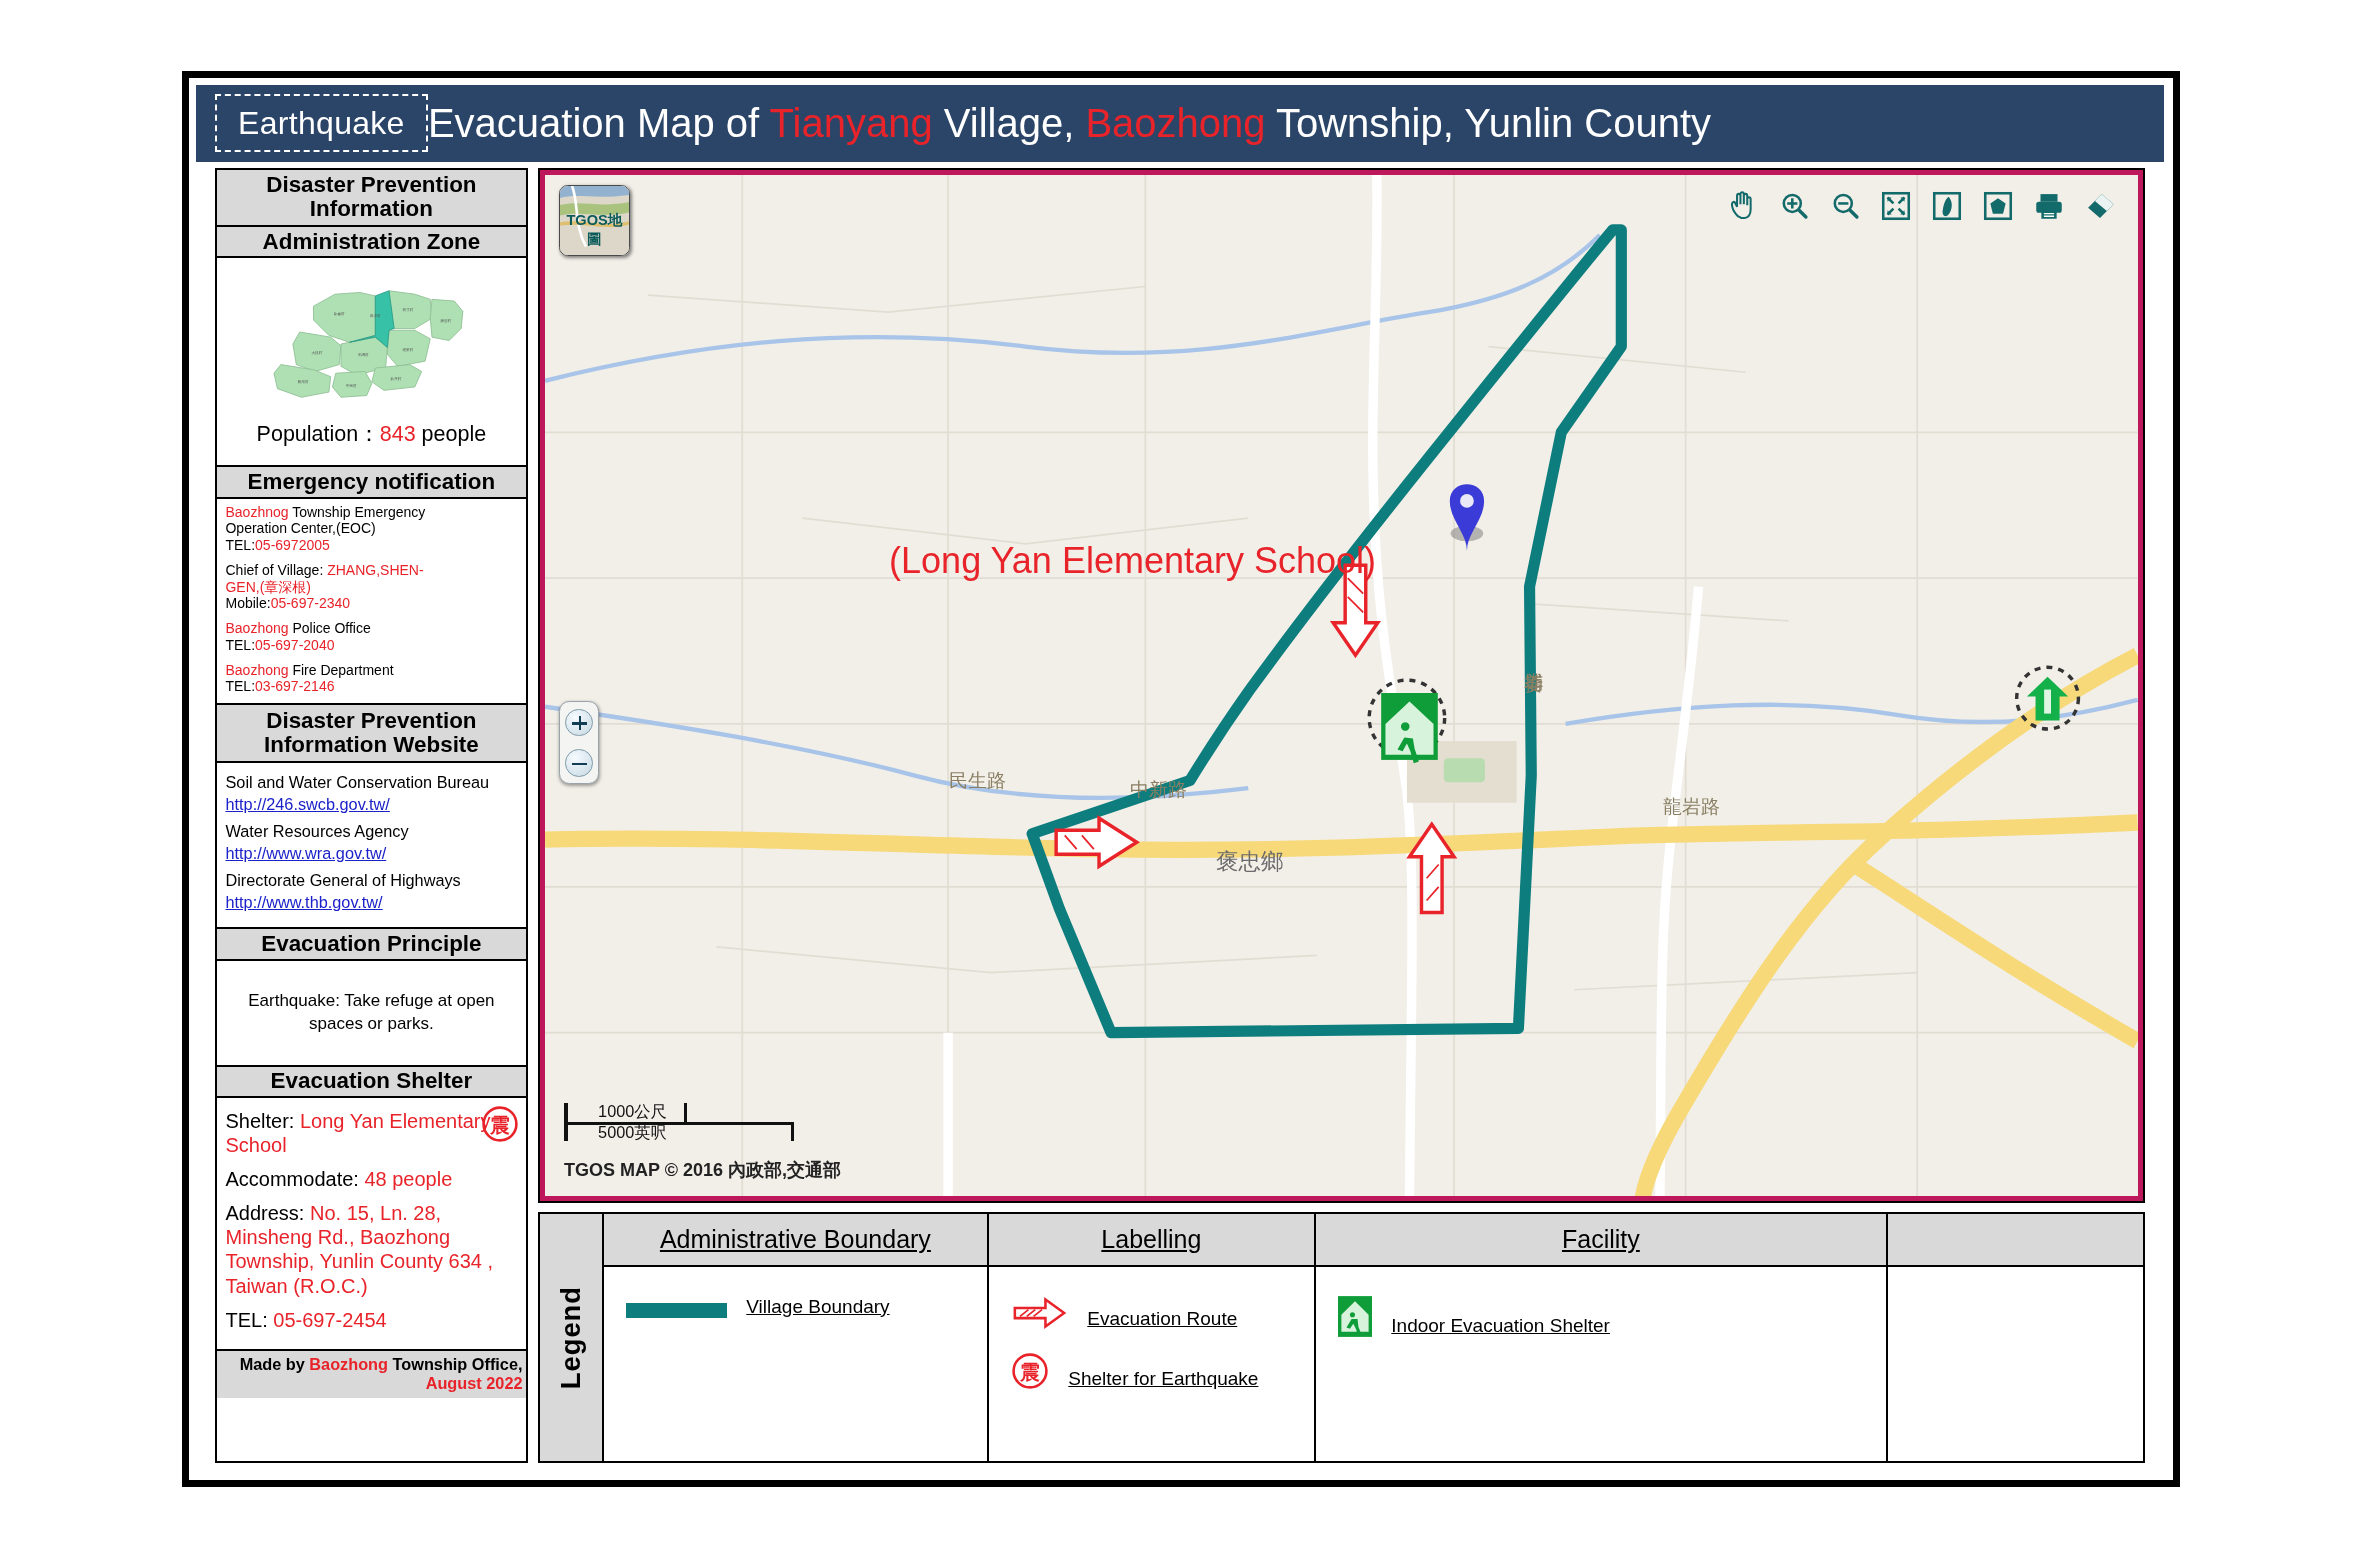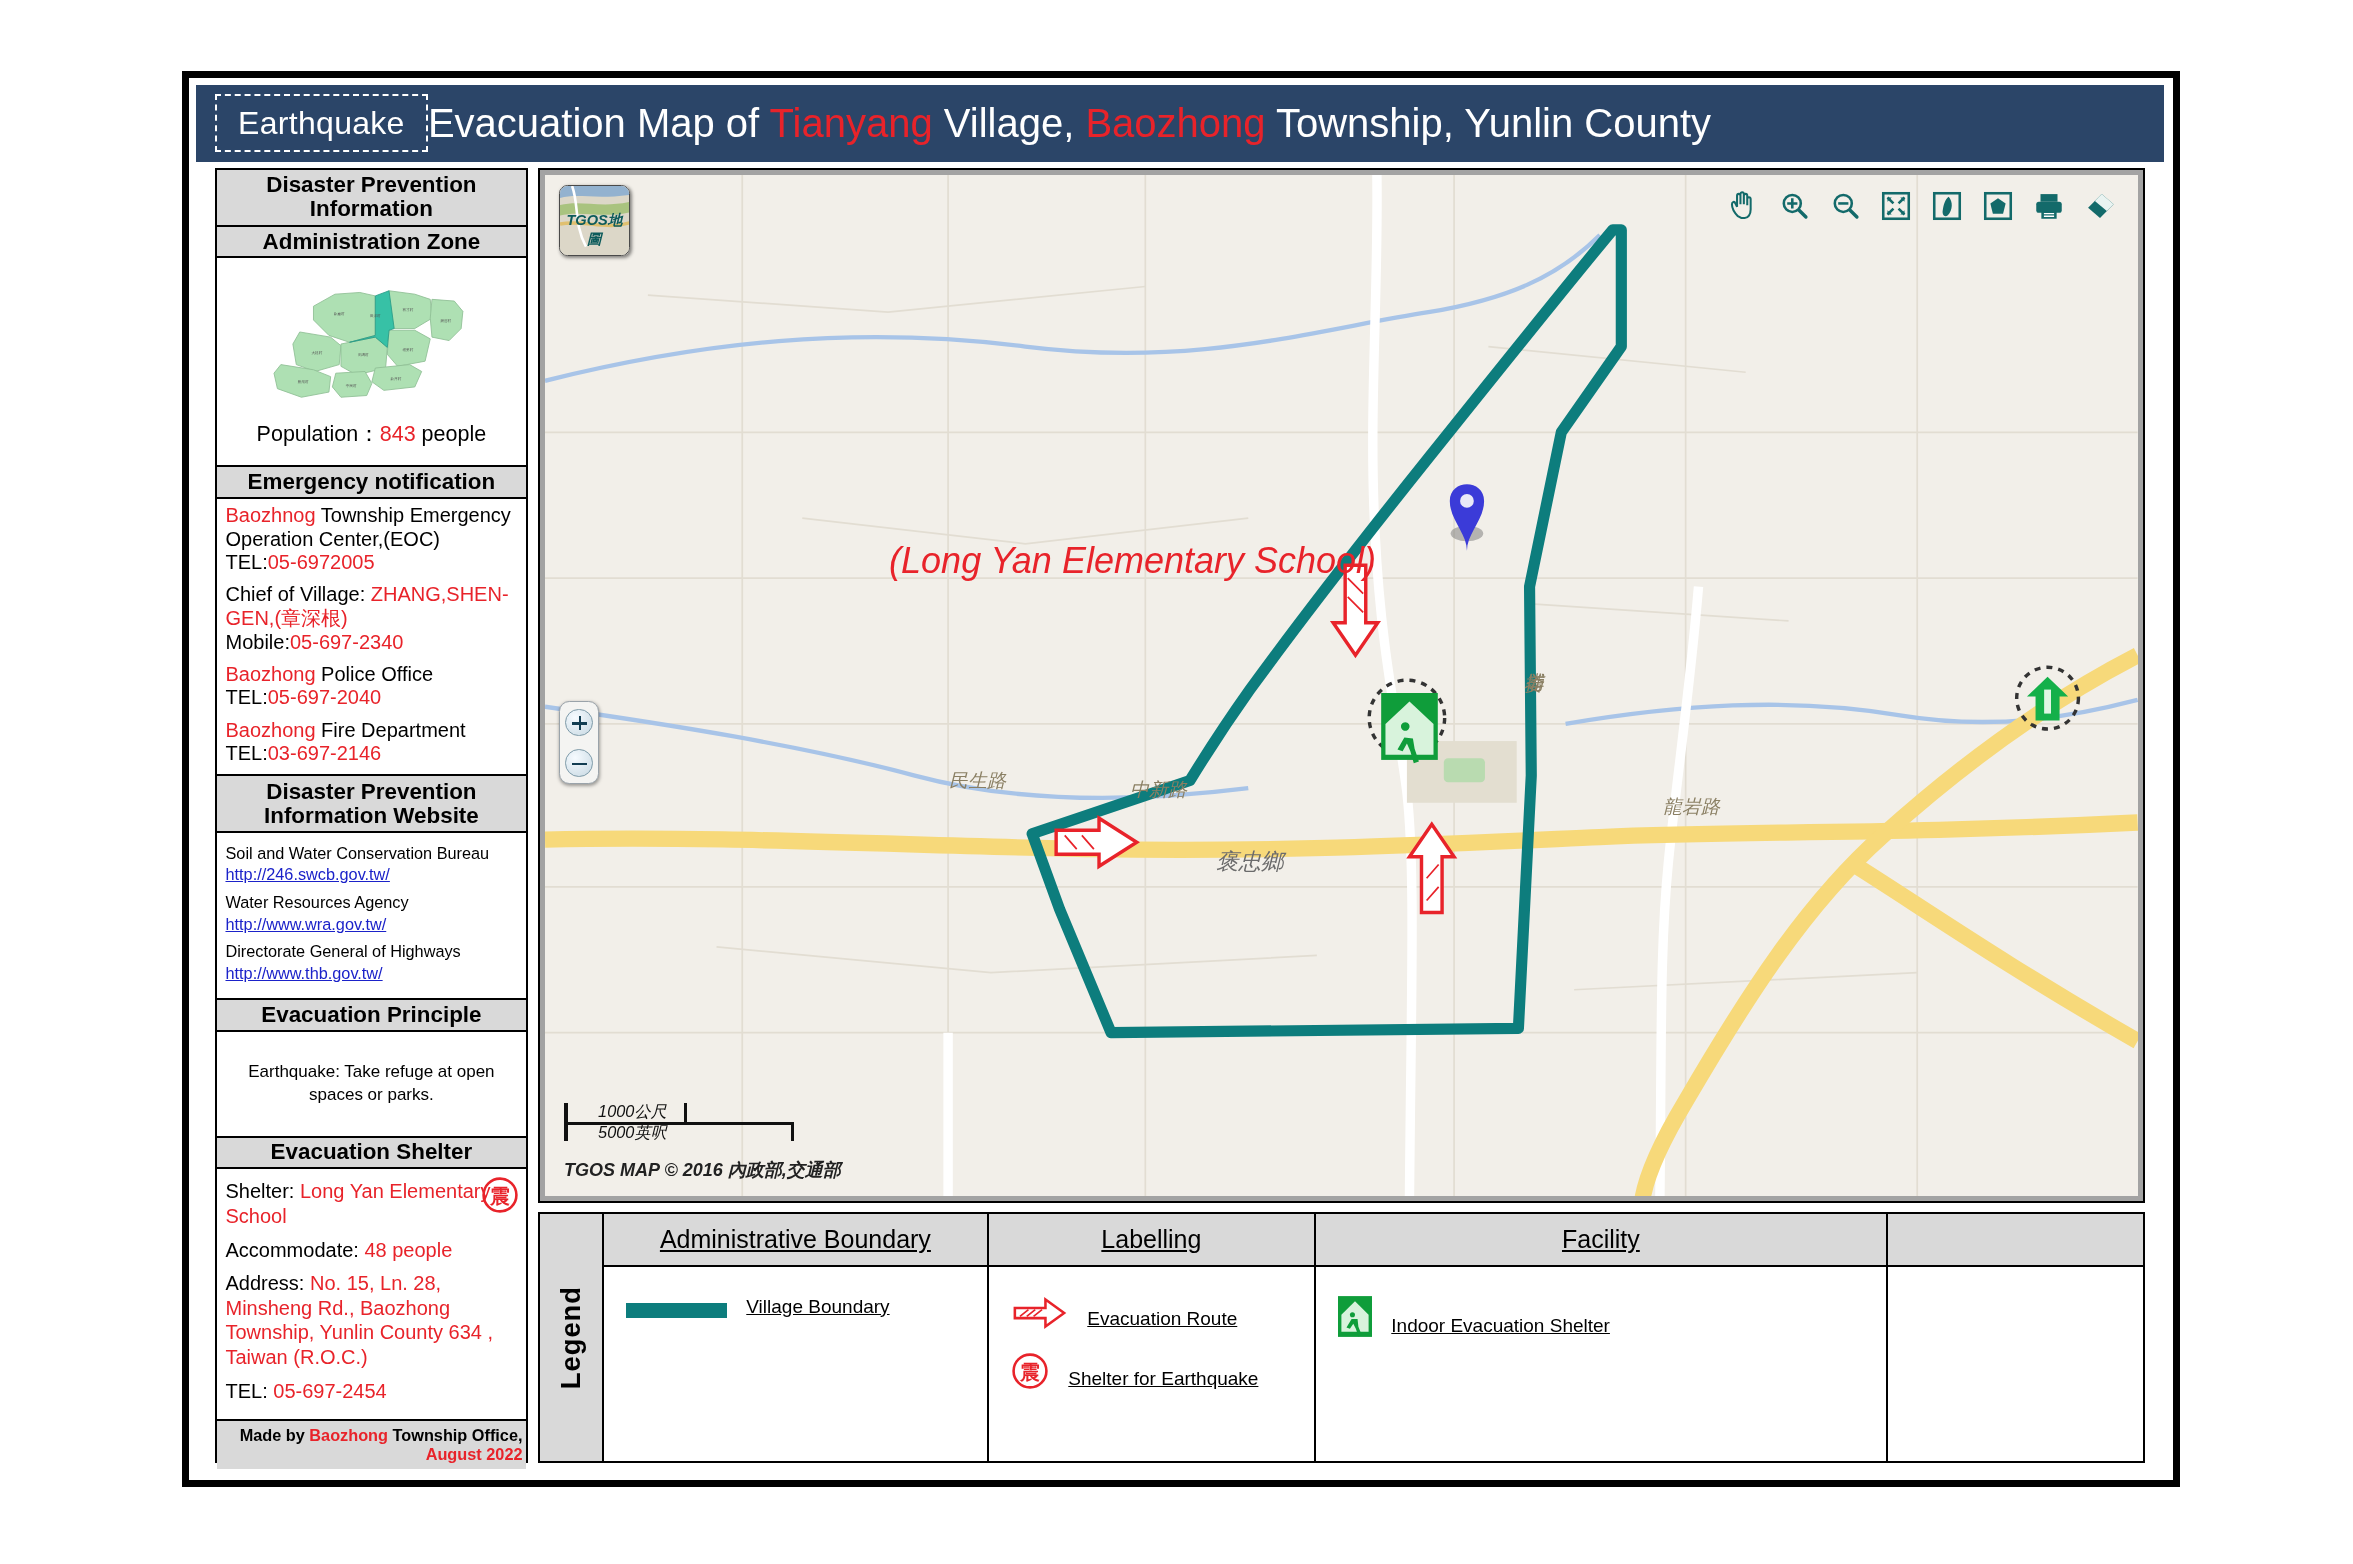--- a/index.html
+++ b/index.html
@@ -85,21 +85,21 @@
   }
   #admin-thumb svg { position: absolute; left: 50%; top: 3.4px; transform: translateX(-50%); }
   #pop-line {
     text-align: center;
     font-size: 21.5px;
     padding: 1.7px 0 4.3px 0;
   }
   #pop-line .num { color: #e8232a; }
 
   
-  .emg { font-size: 20px; line-height: 1.18; margin-bottom: 8.6px; }
+  .emg { font-size: 14px; line-height: 1.18; margin-bottom: 8.6px; }
   .emg:last-child { margin-bottom: 1.7px; }
   .r { color: #e8232a; }
 
   
   .site-name { font-size: 16.3px; margin: 5.2px 0 2.6px 0; }
   .site-url {
     font-size: 16.3px; color: #1b22c9;
     text-decoration: underline;
     display: block; margin-bottom: 8.6px;
   }
@@ -130,23 +130,22 @@
     line-height: 1.2;
     padding: 4.3px 3.4px;
   }
 
   
   #mapwrap {
     position: absolute;
     left: 342px; top: 83px;
     width: 1607px; height: 1035px;
     border: 2.6px solid #000;
-    background: #a3a3a3;
+    background: #be185d;
     padding: 5.2px;
-    font-style: italic;
   }
   #map {
     position: relative;
     width: 100%; height: 100%;
     background: #f2efe9;
     overflow: hidden;
   }
   #map svg.base { position: absolute; inset: 0; }
 
   

